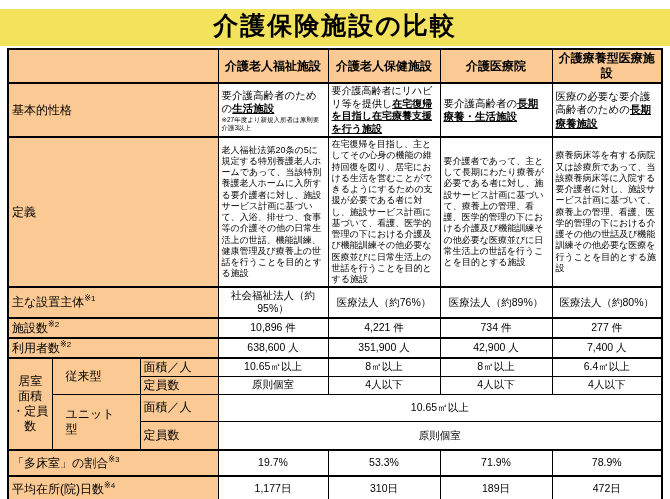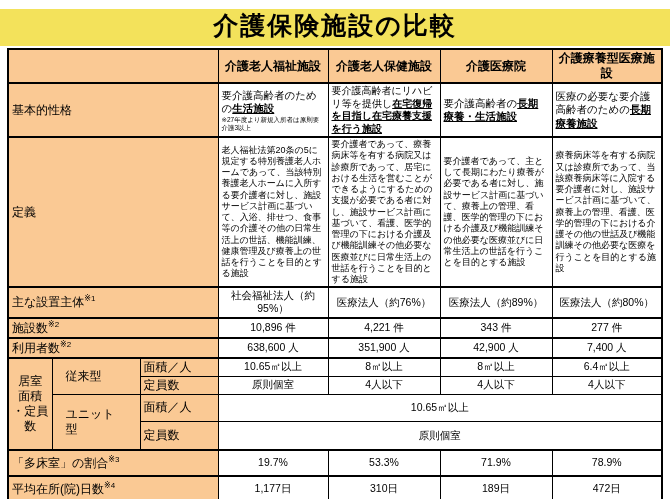--- a/index.html
+++ b/index.html
@@ -85,38 +85,38 @@
         <span>要介護高齢者の</span><span class="em">長期療養・生活施設</span>
       </td>
       <td class="txt" style="font-size:10.5px">
         <span>医療の必要な要介護高齢者のための</span><span class="em">長期療養施設</span>
       </td>
     </tr>
 
     <tr class="rh-def thick">
       <td class="lab" colspan="3">定義</td>
       <td class="def">老人福祉法第20条の5に規定する特別養護老人ホームであって、当該特別養護老人ホームに入所する要介護者に対し、施設サービス計画に基づいて、入浴、排せつ、食事等の介護その他の日常生活上の世話、機能訓練、健康管理及び療養上の世話を行うことを目的とする施設</td>
-      <td class="def">要介護者であって、療養病床等を有する病院又は診療所であって、居宅における生活を営むことができるようにするための支援が必要である者に対し、施設サービス計画に基づいて、看護、医学的管理の下における介護及び機能訓練その他必要な医療並びに日常生活上の世話を行うことを目的とする施設</td>
+      <td class="def">在宅復帰を目指し、主としてその心身の機能の維持回復を図り、居宅における生活を営むことができるようにするための支援が必要である者に対し、施設サービス計画に基づいて、看護、医学的管理の下における介護及び機能訓練その他必要な医療並びに日常生活上の世話を行うことを目的とする施設</td>
       <td class="def">要介護者であって、主として長期にわたり療養が必要である者に対し、施設サービス計画に基づいて、療養上の管理、看護、医学的管理の下における介護及び機能訓練その他必要な医療並びに日常生活上の世話を行うことを目的とする施設</td>
       <td class="def">療養病床等を有する病院又は診療所であって、当該療養病床等に入院する要介護者に対し、施設サービス計画に基づいて、療養上の管理、看護、医学的管理の下における介護その他の世話及び機能訓練その他必要な医療を行うことを目的とする施設</td>
     </tr>
 
     <tr class="rh-s thick">
       <td class="lab lab-small" colspan="3"><span>主な設置主体</span><sup>※1</sup></td>
       <td class="val">社会福祉法人（約95%）</td>
       <td class="val">医療法人（約76%）</td>
       <td class="val">医療法人（約89%）</td>
       <td class="val">医療法人（約80%）</td>
     </tr>
 
     <tr class="rh-s thick">
       <td class="lab lab-small" colspan="3"><span>施設数</span><sup>※2</sup></td>
       <td class="val">10,896 件</td>
       <td class="val">4,221 件</td>
-      <td class="val">343 件</td>
+      <td class="val">734 件</td>
       <td class="val">277 件</td>
     </tr>
 
     <tr class="rh-s thick">
       <td class="lab lab-small" colspan="3"><span>利用者数</span><sup>※2</sup></td>
       <td class="val">638,600 人</td>
       <td class="val">351,900 人</td>
       <td class="val">42,900 人</td>
       <td class="val">7,400 人</td>
     </tr>

